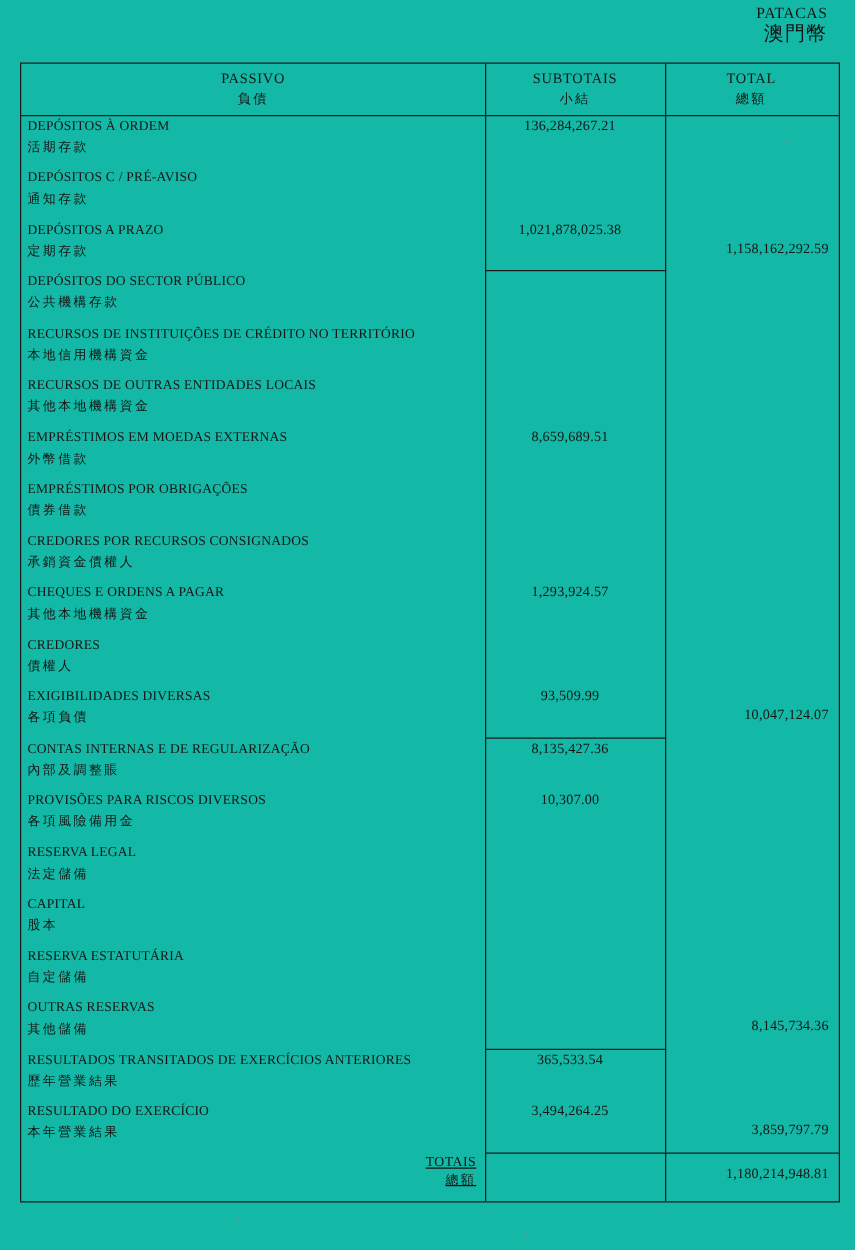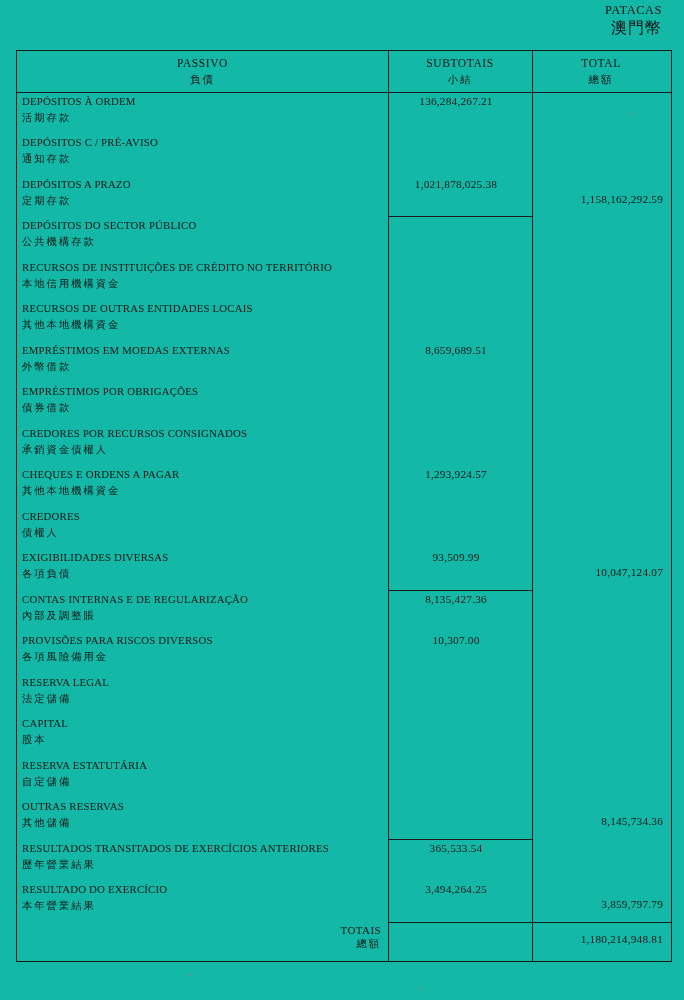--- a/index.html
+++ b/index.html
@@ -47,21 +47,21 @@
     font-size:10.3px; letter-spacing:2px; white-space:nowrap;
   }
   .num { font-size:11.3px; letter-spacing:0.2px; }
   .row .sub { position:absolute; left:371px; width:136px; top:3px; text-align:center; }
   .row .tot { position:absolute; left:515px; width:131px; top:18px; text-align:right; }
 
   .gline { position:absolute; left:371px; width:145px; height:1.3px; background:#1c1c1c; }
   .preline { position:absolute; left:371px; right:0; top:870.5px; height:1.3px; background:#1c1c1c; }
 
   .totals-row { position:absolute; left:0; top:870.5px; width:100%; height:38px; }
-  .totals-row .label { position:absolute; left:0; top:2px; width:364px; text-align:right; }
+  .totals-row .label { position:absolute; left:0; top:2px; width:364px; text-align:right;text-decoration:underline; }
   .totals-row .label .pt { font-size:11px; letter-spacing:0.4px; }
   .totals-row .label .zh { font-size:10.3px; letter-spacing:2px; margin-top:1px; }
   .totals-row .grand { position:absolute; left:515px; width:131px; top:11px; text-align:right; }
 
   .speck { position:absolute; border-radius:50%; background:#8a8a84; }
 </style>
 </head>
 <body>
 
 <div class="page">

